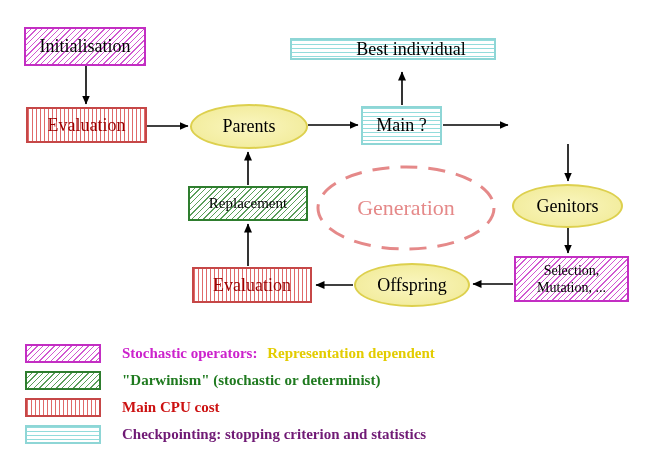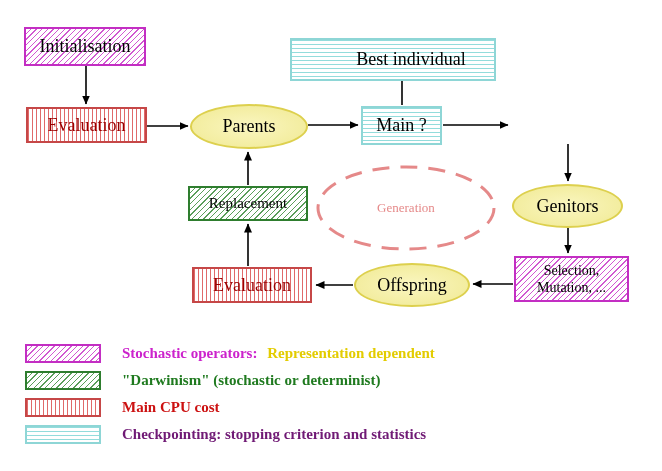--- a/index.html
+++ b/index.html
@@ -51,21 +51,21 @@
     justify-content: center;
   }
   .dark-red-text { color: #990000; }
   .generation-label {
     position: absolute;
     z-index: 2;
     display: flex;
     align-items: center;
     justify-content: center;
     color: #e58989;
-    font-size: 13px;
+    font-size: 22px;
   }
   .crossover-lines { line-height: 1.25; font-size: 14px; }
   .legend-row {
     position: absolute;
     left: 25px;
     display: flex;
     align-items: center;
     z-index: 2;
   }
   .swatch {
@@ -120,21 +120,21 @@
 
     <line x1="248" y1="185" x2="248" y2="152" stroke="#000" stroke-width="1.6" marker-end="url(#ah)"></line>
 
     <ellipse cx="406" cy="208" rx="88" ry="41" fill="none" stroke="#e58989" stroke-width="3" stroke-dasharray="17 11"></ellipse>
   </svg>
 
   <div class="node hatch-magenta" style="left:24px; top:27px; width:122px; height:39px;">
     <span>Initialisation</span>
   </div>
 
-  <div class="node stripe-cyan" style="left:290px; top:38px; width:206px; height:43px;padding-left:36px;">
+  <div class="node stripe-cyan" style="left:290px; top:38px; width:206px; height:22px;padding-left:36px;">
     <span>Best individual</span>
   </div>
 
   <div class="node stripe-red dark-red-text" style="left:26px; top:107px; width:121px; height:36px;">
     <span>Evaluation</span>
   </div>
 
   <div class="node ellipse" style="left:190px; top:104px; width:118px; height:45px;">
     <span>Parents</span>
   </div>

